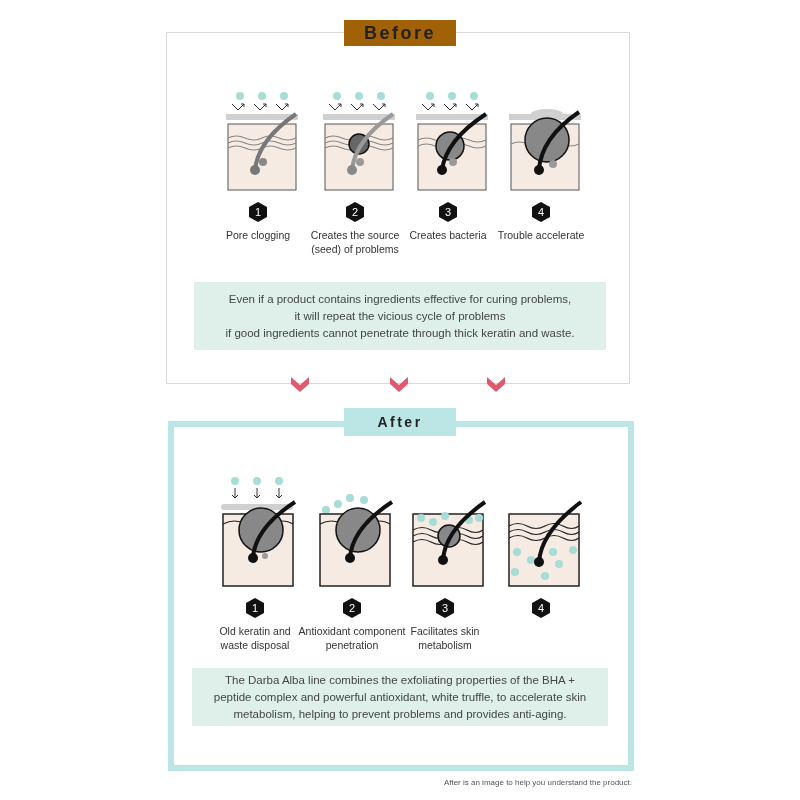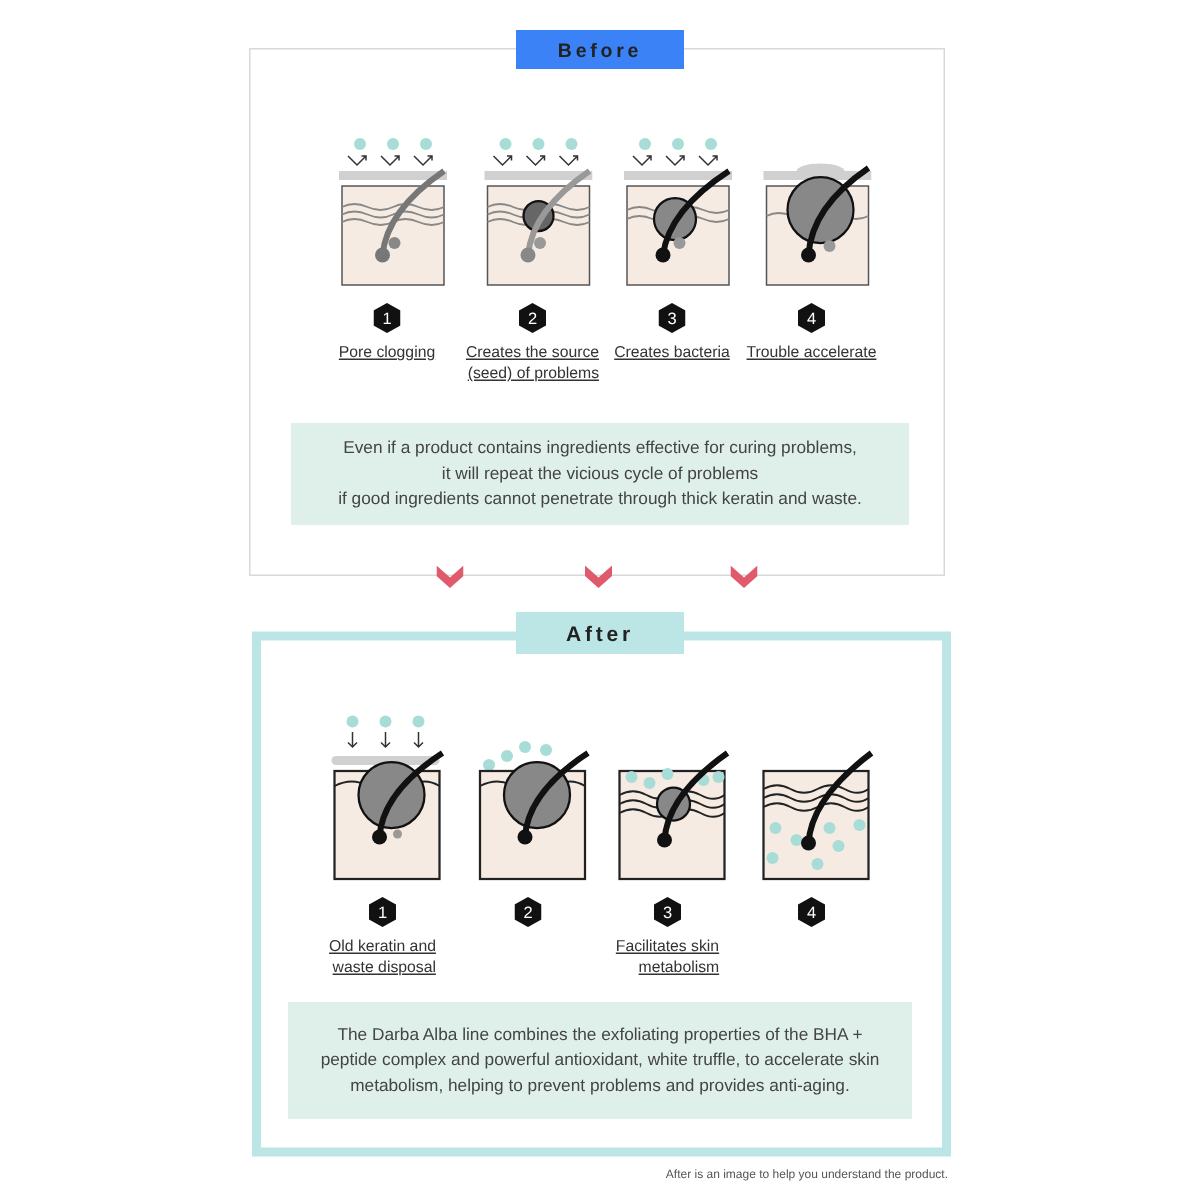--- a/index.html
+++ b/index.html
@@ -2,32 +2,32 @@
 <html><head>
 <meta charset="utf-8">
 <style>
   html, body { margin: 0; padding: 0; background: #ffffff; }
   body { width: 800px; height: 800px; position: relative; overflow: hidden;
          font-family: "Liberation Sans", "DejaVu Sans", sans-serif; color: #333; }
 
   .before-box { position: absolute; left: 166px; top: 32px; width: 464px; height: 352px;
                 border: 1.5px solid #d9d9d9; box-sizing: border-box; }
   .before-label { position: absolute; left: 344px; top: 20px; width: 112px; height: 26px;
-                  background: #3b82f6; display: flex; align-items: center; justify-content: center;
-                  font-weight: bold; font-size: 13px; letter-spacing: 2.5px; color: #222; }
+                  background: #a16207; display: flex; align-items: center; justify-content: center;
+                  font-weight: bold; font-size: 18px; letter-spacing: 2.5px; color: #222; }
 
   .after-box { position: absolute; left: 168px; top: 421px; width: 466px; height: 350px;
                border: 6px solid #bce5e5; box-sizing: border-box; }
   .after-label { position: absolute; left: 344px; top: 408px; width: 112px; height: 28px;
                  background: #bce5e5; display: flex; align-items: center; justify-content: center;
                  font-weight: bold; font-size: 14px; letter-spacing: 2.5px; color: #222; }
   .step { position: absolute; width: 110px; display: flex; flex-direction: column; align-items: center; }
   .step svg { display: block; }
   .badge { width: 18px; height: 20px; margin-top: 6px; }
-  .cap { margin-top: 6px; font-size: 10.5px; line-height: 14px; color: #333; text-align: right; white-space: pre-line; text-decoration: underline; }
+  .cap { margin-top: 6px; font-size: 10.5px; line-height: 14px; color: #333; text-align: center; white-space: pre-line; }
 
   .note { position: absolute; background: #dff0ea; color: #444; text-align: center;
           font-size: 11.5px; line-height: 17px; white-space: pre-line;
           display: flex; align-items: center; justify-content: center; }
 
   .chev { position: absolute; top: 377px; width: 18px; height: 16px; }
   .footer { position: absolute; right: 168px; top: 778px; font-size: 8px; color: #555; }
 </style>
 </head>
 <body>
@@ -191,20 +191,22 @@
     <rect x="10" y="38" width="70" height="72" fill="#f5ebe2" stroke="#222" stroke-width="1.5"></rect>
     <path d="M10 48 q12 -6 22 0 M60 48 q10 -6 20 0" stroke="#222" stroke-width="1.2" fill="none"></path>
     <circle cx="48" cy="54" r="22" fill="#888" stroke="#111" stroke-width="1.5"></circle>
     <path d="M40 82 Q42 52 82 26" stroke="#111" stroke-width="4" fill="none"></path>
     <circle cx="40" cy="82" r="5" fill="#111"></circle>
   </svg>
   <svg class="badge" viewBox="0 0 18 20">
     <polygon points="9,0 18,5 18,15 9,20 0,15 0,5" fill="#111"></polygon>
     <text x="9" y="14" fill="#fff" font-size="11" text-anchor="middle" font-family="Liberation Sans, sans-serif">2</text>
   </svg>
+  <div class="cap">Antioxidant component
+penetration</div>
 </div>
 
 <div class="step" style="left:390px; top:476px;">
   <svg width="84" height="116" viewBox="0 0 84 116">
     <rect x="10" y="38" width="70" height="72" fill="#f5ebe2" stroke="#222" stroke-width="1.5"></rect>
     <circle cx="18" cy="42" r="4" fill="#a8dcd6"></circle>
       <circle cx="30" cy="46" r="4" fill="#a8dcd6"></circle>
     <circle cx="42" cy="40" r="4" fill="#a8dcd6"></circle>
       <circle cx="66" cy="44" r="4" fill="#a8dcd6"></circle>
     <circle cx="76" cy="42" r="4" fill="#a8dcd6"></circle>
@@ -242,17 +244,17 @@
     <circle cx="46" cy="100" r="4" fill="#a8dcd6"></circle>
     <path d="M40 86 Q42 56 82 26" stroke="#111" stroke-width="4" fill="none"></path>
     <circle cx="40" cy="86" r="5" fill="#111"></circle>
   </svg>
   <svg class="badge" viewBox="0 0 18 20">
     <polygon points="9,0 18,5 18,15 9,20 0,15 0,5" fill="#111"></polygon>
     <text x="9" y="14" fill="#fff" font-size="11" text-anchor="middle" font-family="Liberation Sans, sans-serif">4</text>
   </svg>
 </div>
 
-<div class="note" style="left:192px; top:668px; width:416px; height:78px;">The Darba Alba line combines the exfoliating properties of the BHA +
+<div class="note" style="left:192px; top:668px; width:416px; height:58px;">The Darba Alba line combines the exfoliating properties of the BHA +
 peptide complex and powerful antioxidant, white truffle, to accelerate skin
 metabolism, helping to prevent problems and provides anti-aging.</div>
 
 <div class="footer">After is an image to help you understand the product.</div>
 
 </body></html>

